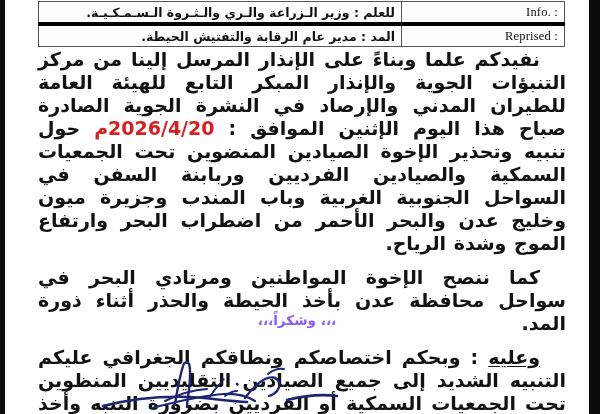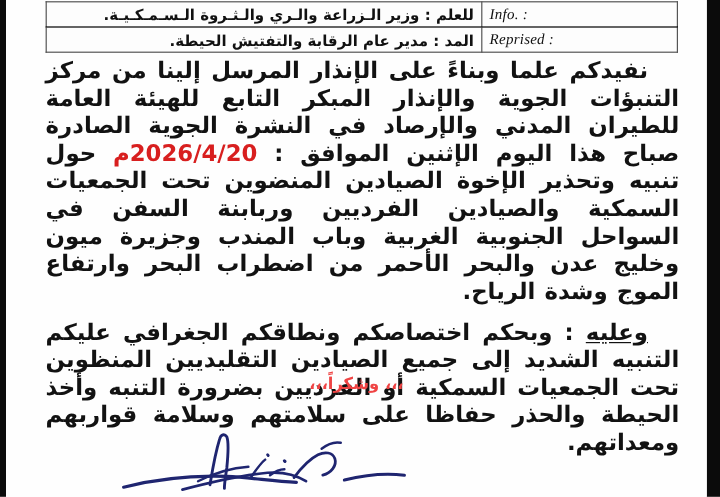--- a/index.html
+++ b/index.html
@@ -44,30 +44,29 @@
   .header-table td {
     border: 1px solid #555;
     height: 20px;
     padding: 0 6px;
     vertical-align: middle;
     font-size: 12.5px;
     color: #111;
     white-space: nowrap;
     overflow: hidden;
   }
-  .header-table tr:first-child td { border-bottom: 1px solid #000000; }
+  .header-table tr:first-child td { border-bottom: 4px solid #000000; }
   .cell-en {
     width: 150px;
     direction: ltr;
-    text-align: left;
+    text-align: right;
     font-family: "Liberation Serif", "DejaVu Serif", serif;
     font-size: 13.5px;
     color: #1a1a1a;
     letter-spacing: .2px;
-    font-style: italic;
   }
   .cell-ar {
     direction: rtl;
     text-align: right;
     font-family: "DejaVu Sans", sans-serif;
     font-size: 11.5px;
     font-weight: 700;
     color: #111;
     letter-spacing: -0.2px;
   }
@@ -103,21 +102,21 @@
 
   .thanks {
     position: absolute;
     top: 312px;
     left: 0;
     width: 100%;
     text-align: center;
     direction: rtl;
     font-size: 13.6px;
     font-weight: 700;
-    color: #ef4444;
+    color: #8b5cf6;
     letter-spacing: 1px;
   }
 
   
   .signature {
     position: absolute;
     left: 92px;
     top: 352px;
     width: 250px;
     height: 62px;
@@ -150,20 +149,21 @@
           <span>مدير عام الرقابة والتفتيش الحيطة.</span>
         </td>
       </tr>
     </tbody>
   </table>
 
   <div class="body-text">
 
     <p class="p-indent p-tight"><span>نفيدكم علما وبناءً على الإنذار المرسل إلينا من مركز التنبؤات الجوية والإنذار المبكر التابع للهيئة العامة للطيران المدني والإرصاد في النشرة الجوية الصادرة صباح هذا اليوم الإثنين الموافق : </span><span class="red num">2026/4/20</span><span class="red">م</span><span> حول تنبيه وتحذير الإخوة الصيادين المنضوين تحت الجمعيات السمكية والصيادين الفرديين وربابنة السفن في السواحل الجنوبية الغربية وباب المندب وجزيرة ميون وخليج عدن والبحر الأحمر من اضطراب البحر وارتفاع الموج وشدة الرياح.</span></p>
 
+    <p class="p-indent p-tight"><span>كما ننصح الإخوة المواطنين ومرتادي البحر في سواحل محافظة عدن بأخذ الحيطة والحذر أثناء ذورة المد.</span></p>
 
     <p class="p-indent"><span class="strong-ul">وعليه</span><span> : وبحكم اختصاصكم ونطاقكم الجغرافي عليكم التنبيه الشديد إلى جميع الصيادين التقليديين المنظوين تحت الجمعيات السمكية أو الفرديين بضرورة التنبه وأخذ الحيطة والحذر حفاظا على سلامتهم وسلامة قواربهم ومعداتهم.</span></p>
   </div>
 
   <div class="thanks">،،، وشكراً،،،</div>
 
   <div class="signature">
     <svg width="250" height="62" viewBox="0 0 250 62" fill="none" stroke="#1f2570" stroke-linecap="round" stroke-linejoin="round">
       <path d="M6 54 C34 47, 62 44, 92 45 C112 46, 130 49, 150 50" stroke-width="2.6"></path>
       <path d="M55 56 C78 50, 104 44, 126 42 C140 41, 150 44, 158 49" stroke-width="2.2"></path>

